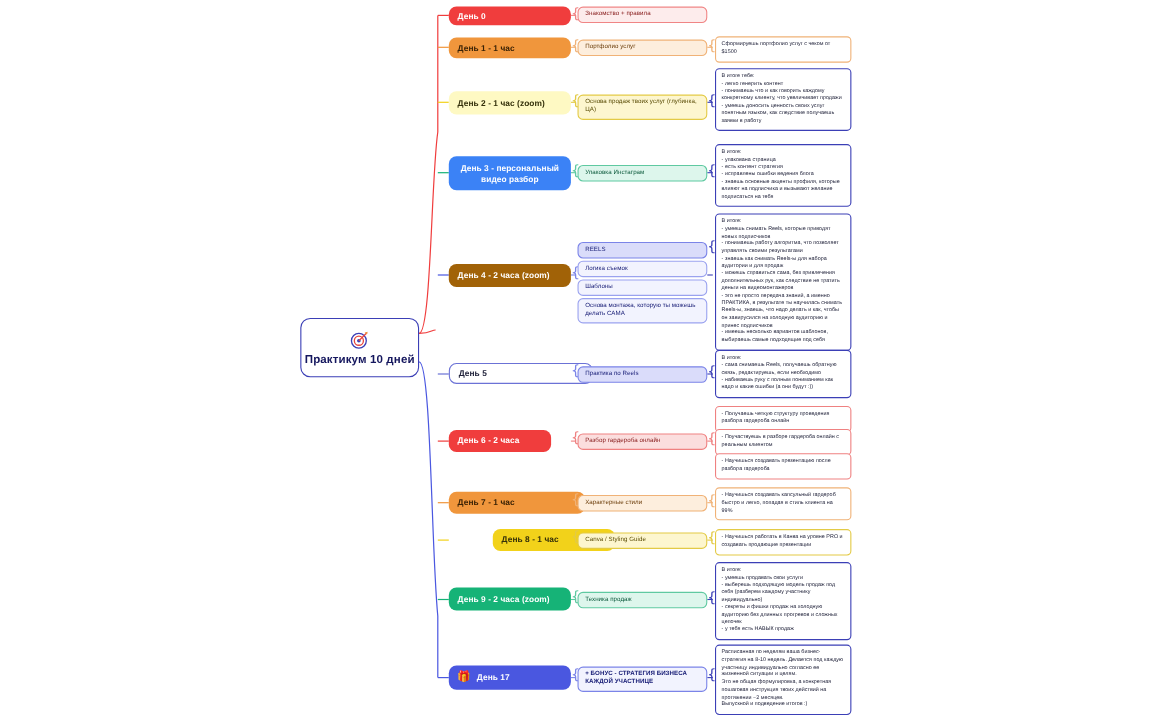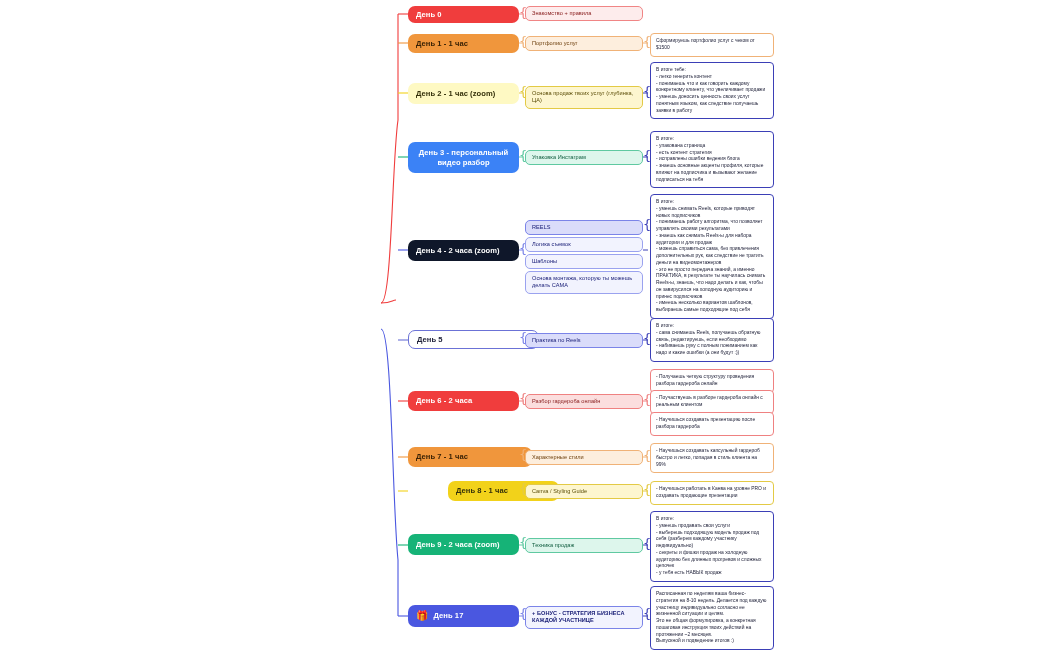--- a/index.html
+++ b/index.html
@@ -121,20 +121,32 @@
     <path d="M643 157 L648 157" stroke="#3b3fb6" stroke-width="1" fill="none"></path>
     <path d="M643 250 L648 250" stroke="#3b3fb6" stroke-width="1" fill="none"></path>
     <path d="M643 340 L648 340" stroke="#3b3fb6" stroke-width="1" fill="none"></path>
     <path d="M643 401 L648 401" stroke="#ef8181" stroke-width="1" fill="none"></path>
     <path d="M643 457 L648 457" stroke="#f0b277" stroke-width="1" fill="none"></path>
     <path d="M643 491 L648 491" stroke="#e3ca45" stroke-width="1" fill="none"></path>
     <path d="M643 545 L648 545" stroke="#3b3fb6" stroke-width="1" fill="none"></path>
     <path d="M643 616 L648 616" stroke="#3b3fb6" stroke-width="1" fill="none"></path>
   </svg>
 
+  <div class="center-node">
+    <span class="target-icon">
+      <svg viewBox="0 0 24 24" width="18" height="18">
+        <circle cx="11" cy="13" r="9" fill="none" stroke="#3b3fb6" stroke-width="1.6"></circle>
+        <circle cx="11" cy="13" r="5.5" fill="none" stroke="#e8453c" stroke-width="1.6"></circle>
+        <circle cx="11" cy="13" r="2.2" fill="#3b3fb6"></circle>
+        <line x1="11" y1="13" x2="21" y2="3" stroke="#e8453c" stroke-width="1.6"></line>
+        <path d="M18 3 L21.5 2.2 L20.8 5.6 Z" fill="#f0963c"></path>
+      </svg>
+    </span>
+    <span class="center-title">Практикум 10 дней</span>
+  </div>
 
   <div id="branches">
       <div class="day" style="left: 408px; top: 6px; width: 111px; min-height: 17px; background: rgb(240, 61, 61); color: rgb(255, 255, 255);">
         <span>День 0</span>
       </div>
       <span class="brace" style="left: 519px; top: 5.5px; color: rgb(240, 133, 133);">{</span>
       <div class="topic" style="left: 525px; top: 6px; width: 118px; min-height: 15px; background: rgb(253, 236, 236); border: 0.9px solid rgb(240, 133, 133); color: rgb(138, 32, 32);"><span>Знакомство + правила</span></div>
       <div class="day" style="left: 408px; top: 34px; width: 111px; min-height: 19px; background: rgb(240, 150, 60); color: rgb(58, 34, 5);">
         <span>День 1 - 1 час</span>
       </div>
@@ -156,21 +168,21 @@
         <span>День 3 - персональный видео разбор</span>
       </div>
       <span class="brace" style="left: 519px; top: 148.5px; color: rgb(95, 201, 161);">{</span>
       <div class="topic" style="left: 525px; top: 150px; width: 118px; min-height: 15px; background: rgb(221, 246, 236); border: 0.9px solid rgb(95, 201, 161); color: rgb(12, 90, 60);"><span>Упаковка Инстаграм</span></div>
       <span class="brace" style="left: 643px; top: 148.5px; color: rgb(59, 63, 182);">{</span>
       <div class="note" style="left: 650px; top: 131px; width: 124px; border: 0.9px solid rgb(59, 63, 182);"><span>В итоге:
 - упакована страница
 - есть контент стратегия
 - исправлены ошибки ведения блога
 - знаешь основные акценты профиля, которые влияют на подписчика и вызывают желание подписаться на тебя</span></div>
-      <div class="day" style="left: 408px; top: 240px; width: 111px; min-height: 21px; background: #0f172a; color: rgb(255, 255, 255);">
+      <div class="day" style="left: 408px; top: 240px; width: 111px; min-height: 21px; background: #a16207; color: rgb(255, 255, 255);">
         <span>День 4 - 2 часа (zoom)</span>
       </div>
       <span class="brace" style="left: 519px; top: 241.5px; color: rgb(123, 132, 232);">{</span>
       <div class="topic" style="left: 525px; top: 220px; width: 118px; min-height: 14px; background: rgb(218, 220, 250); border: 0.9px solid rgb(123, 132, 232); color: rgb(27, 32, 120);"><span>REELS</span></div>
       <div class="topic" style="left: 525px; top: 237px; width: 118px; min-height: 14px; background: rgb(242, 243, 254); border: 0.9px solid rgb(154, 162, 239); color: rgb(27, 32, 120);"><span>Логика съемок</span></div>
       <div class="topic" style="left: 525px; top: 254px; width: 118px; min-height: 14px; background: rgb(242, 243, 254); border: 0.9px solid rgb(154, 162, 239); color: rgb(27, 32, 120);"><span>Шаблоны</span></div>
       <div class="topic" style="left: 525px; top: 271px; width: 118px; min-height: 14px; background: rgb(242, 243, 254); border: 0.9px solid rgb(154, 162, 239); color: rgb(27, 32, 120);"><span>Основа монтажа, которую ты можешь делать САМА</span></div>
       <span class="brace" style="left: 643px; top: 218px; color: rgb(59, 63, 182);">{</span>
       <div class="note" style="left: 650px; top: 194px; width: 124px; border: 0.9px solid rgb(59, 63, 182);"><span>В итоге:
 - умеешь снимать Reels, которые приводят новых подписчиков
@@ -181,21 +193,21 @@
 - имеешь несколько вариантов шаблонов, выбираешь самые подходящие под себя</span></div>
       <div class="day" style="left: 408px; top: 330px; width: 131px; min-height: 19px; background: rgb(255, 255, 255); color: rgb(32, 34, 58); border: 1.2px solid rgb(107, 114, 214);">
         <span>День 5</span>
       </div>
       <span class="brace" style="left: 519px; top: 330.5px; color: rgb(123, 132, 232);">{</span>
       <div class="topic" style="left: 525px; top: 333px; width: 118px; min-height: 15px; background: rgb(218, 220, 250); border: 0.9px solid rgb(123, 132, 232); color: rgb(27, 32, 120);"><span>Практика по Reels</span></div>
       <span class="brace" style="left: 643px; top: 331.5px; color: rgb(59, 63, 182);">{</span>
       <div class="note" style="left: 650px; top: 318px; width: 124px; border: 0.9px solid rgb(59, 63, 182);"><span>В итоге:
 - сама снимаешь Reels, получаешь обратную связь, редактируешь, если необходимо
 - набиваешь руку с полным пониманием как надо и какие ошибки (а они будут :))</span></div>
-      <div class="day" style="left: 408px; top: 391px; width: 111px; min-height: 20px; background: rgb(240, 61, 61); color: rgb(255, 255, 255);">
+      <div class="day" style="left: 408px; top: 391px; width: 93px; min-height: 20px; background: rgb(240, 61, 61); color: rgb(255, 255, 255);">
         <span>День 6 - 2 часа</span>
       </div>
       <span class="brace" style="left: 519px; top: 392px; color: rgb(239, 129, 129);">{</span>
       <div class="topic" style="left: 525px; top: 394px; width: 118px; min-height: 15px; background: rgb(251, 222, 222); border: 0.9px solid rgb(239, 129, 129); color: rgb(138, 32, 32);"><span>Разбор гардероба онлайн</span></div>
       <span class="brace" style="left: 643px; top: 392.5px; color: rgb(239, 129, 129);">{</span>
       <div class="note" style="left: 650px; top: 369px; width: 124px; border: 0.9px solid rgb(239, 129, 129);"><span>- Получаешь четкую структуру проведения разбора гардероба онлайн</span></div>
       <div class="note" style="left: 650px; top: 390px; width: 124px; border: 0.9px solid rgb(239, 129, 129);"><span>- Поучаствуешь в разборе гардероба онлайн с реальным клиентом</span></div>
       <div class="note" style="left: 650px; top: 412px; width: 124px; border: 0.9px solid rgb(239, 129, 129);"><span>- Научишься создавать презентацию после разбора гардероба</span></div>
       <div class="day" style="left: 408px; top: 447px; width: 124px; min-height: 20px; background: rgb(240, 150, 60); color: rgb(58, 34, 5);">
         <span>День 7 - 1 час</span>

